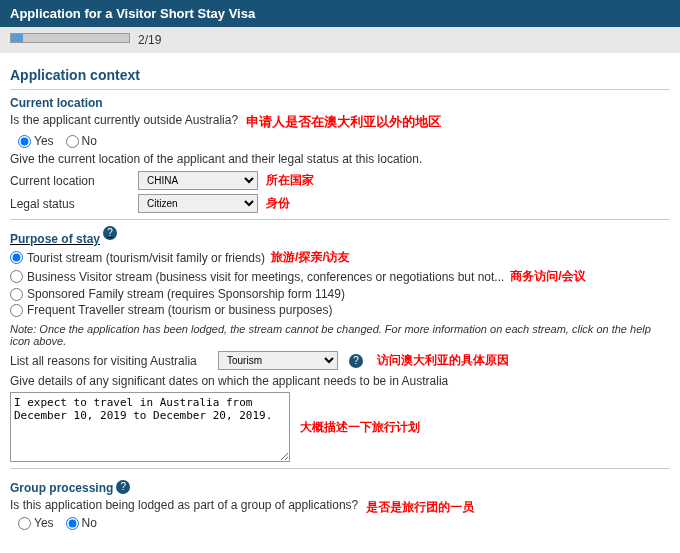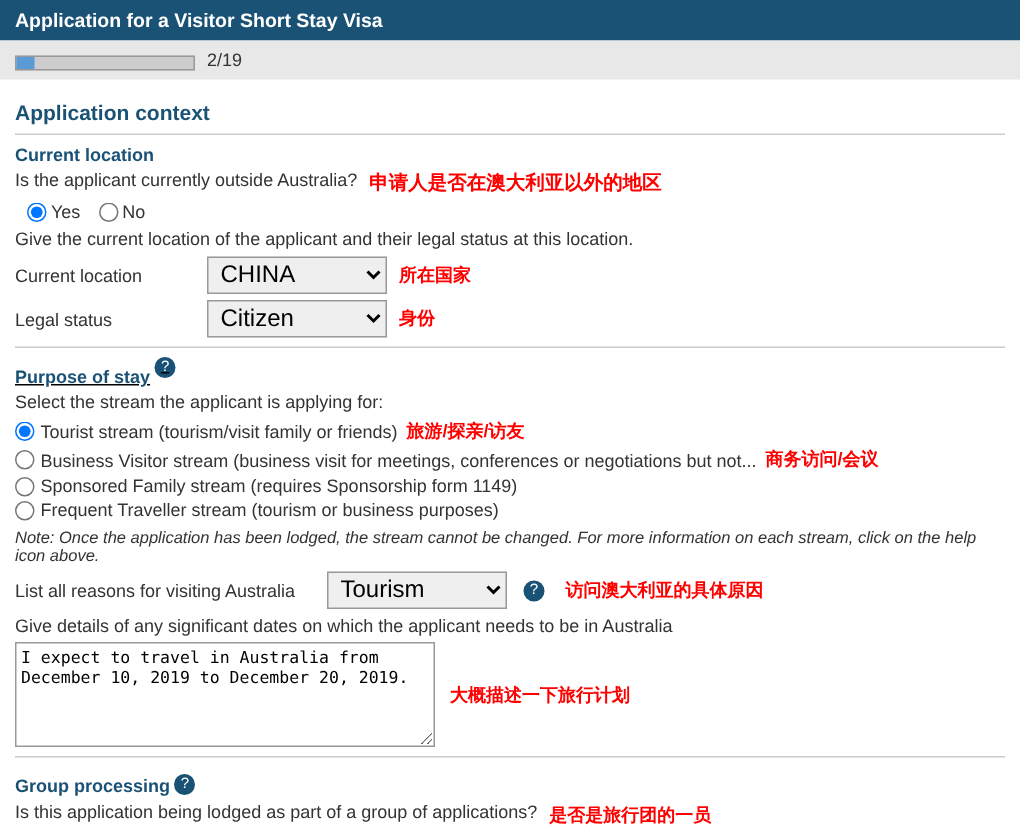--- a/index.html
+++ b/index.html
@@ -10,21 +10,21 @@
       color: #fff;
       padding: 6px 10px;
       font-size: 13px;
       font-weight: bold;
     }
 
     .progress-bar-container {
       background: #e8e8e8;
       padding: 6px 10px;
       display: flex;
-      align-items: flex-end;
+      align-items: flex-start;
       gap: 8px;
     }
 
     .progress-bar-track {
       width: 120px;
       height: 10px;
       background: #ccc;
       border: 1px solid #999;
     }
 
@@ -95,21 +95,21 @@
     }
 
     .form-label {
       width: 120px;
       font-size: 12px;
       color: #333;
       flex-shrink: 0;
     }
 
     .form-select {
-      font-size: 16px;
+      font-size: 10px;
       padding: 2px 4px;
       border: 1px solid #999;
       min-width: 120px;
     }
 
     .note-text {
       font-size: 11px;
       color: #333;
       margin-top: 4px;
       margin-bottom: 4px;
@@ -226,21 +226,20 @@
     <span class="annotation-inline">身份</span>
   </div>
 
   <hr class="divider">
 
   <div style="display:flex;text-decoration:underline;">
     <span class="subsection-title">Purpose of stay</span>
     <span class="help-icon">?</span>
   </div>
 
-  <div class="question-text">Select the stream the applicant is applying for:</div>
 
   <div style="display:flex;gap:6px;">
     <div class="stream-options">
       <div class="stream-option">
         <input type="radio" name="stream" checked="" style="">
         <span>Tourist stream (tourism/visit family or friends)</span>
         <span class="annotation-inline" style="margin-left:6px;">旅游/探亲/访友</span>
       </div>
       <div class="stream-option">
         <input type="radio" name="stream" style="">

